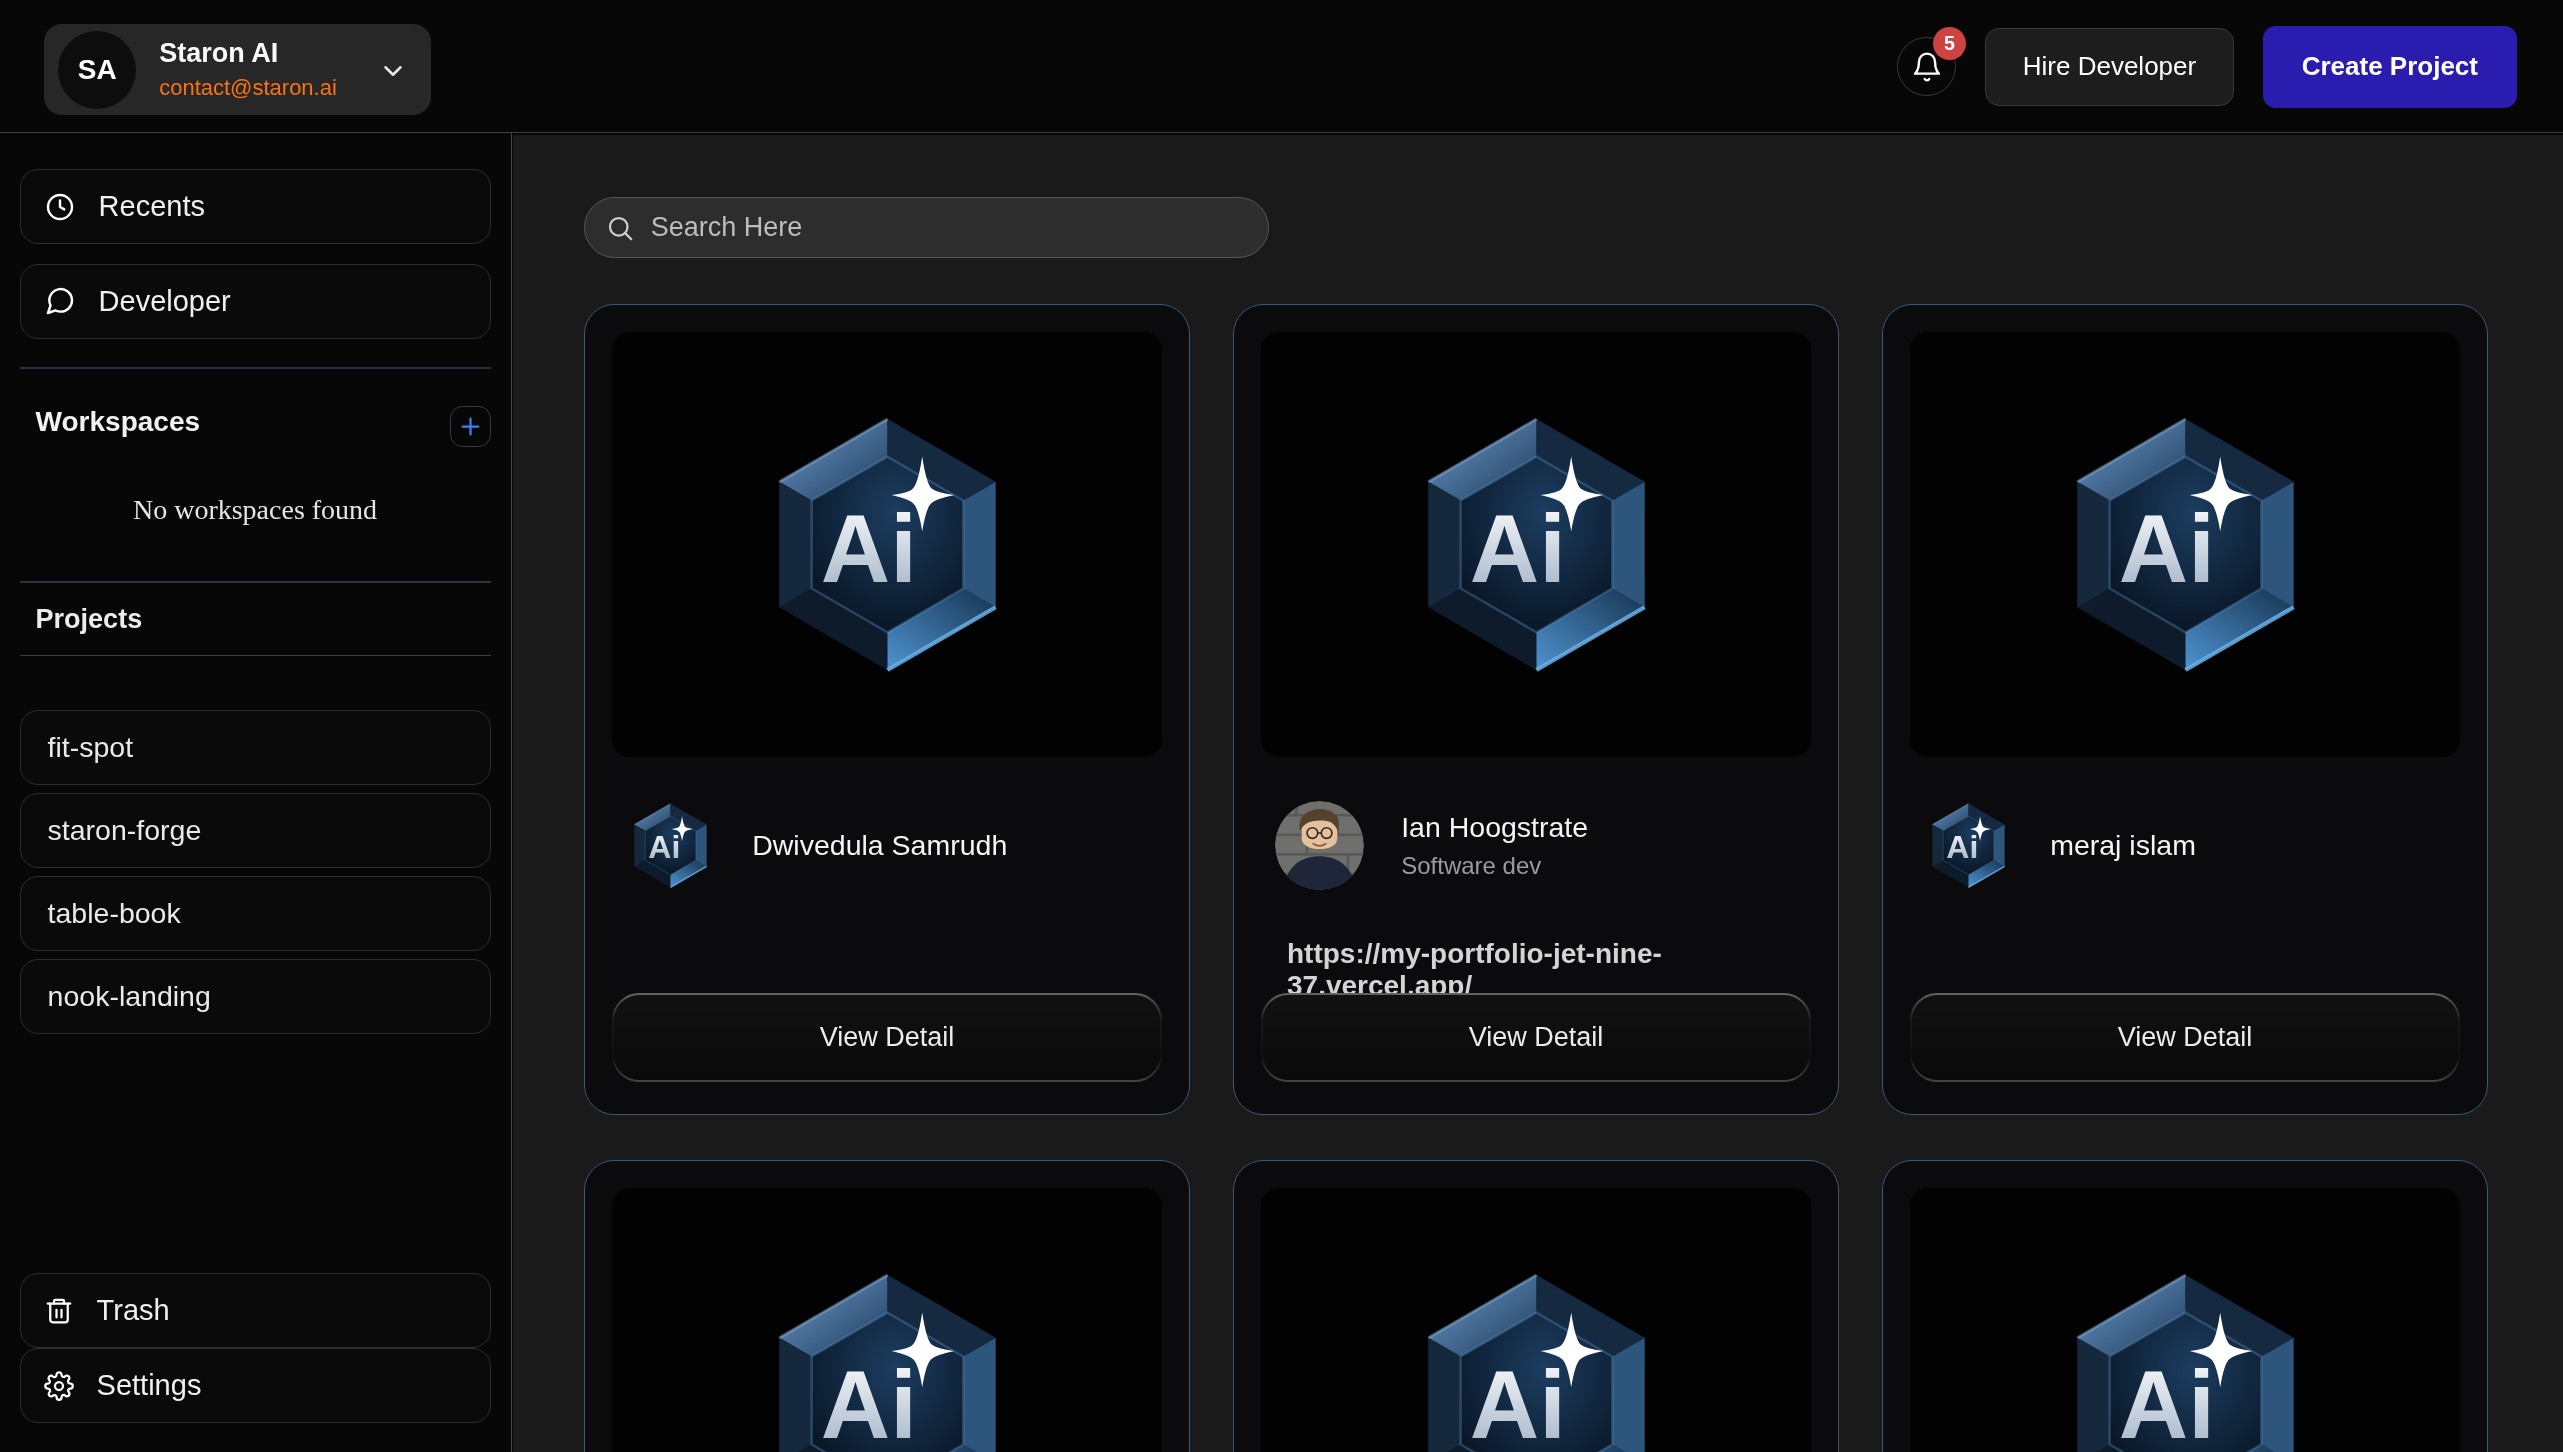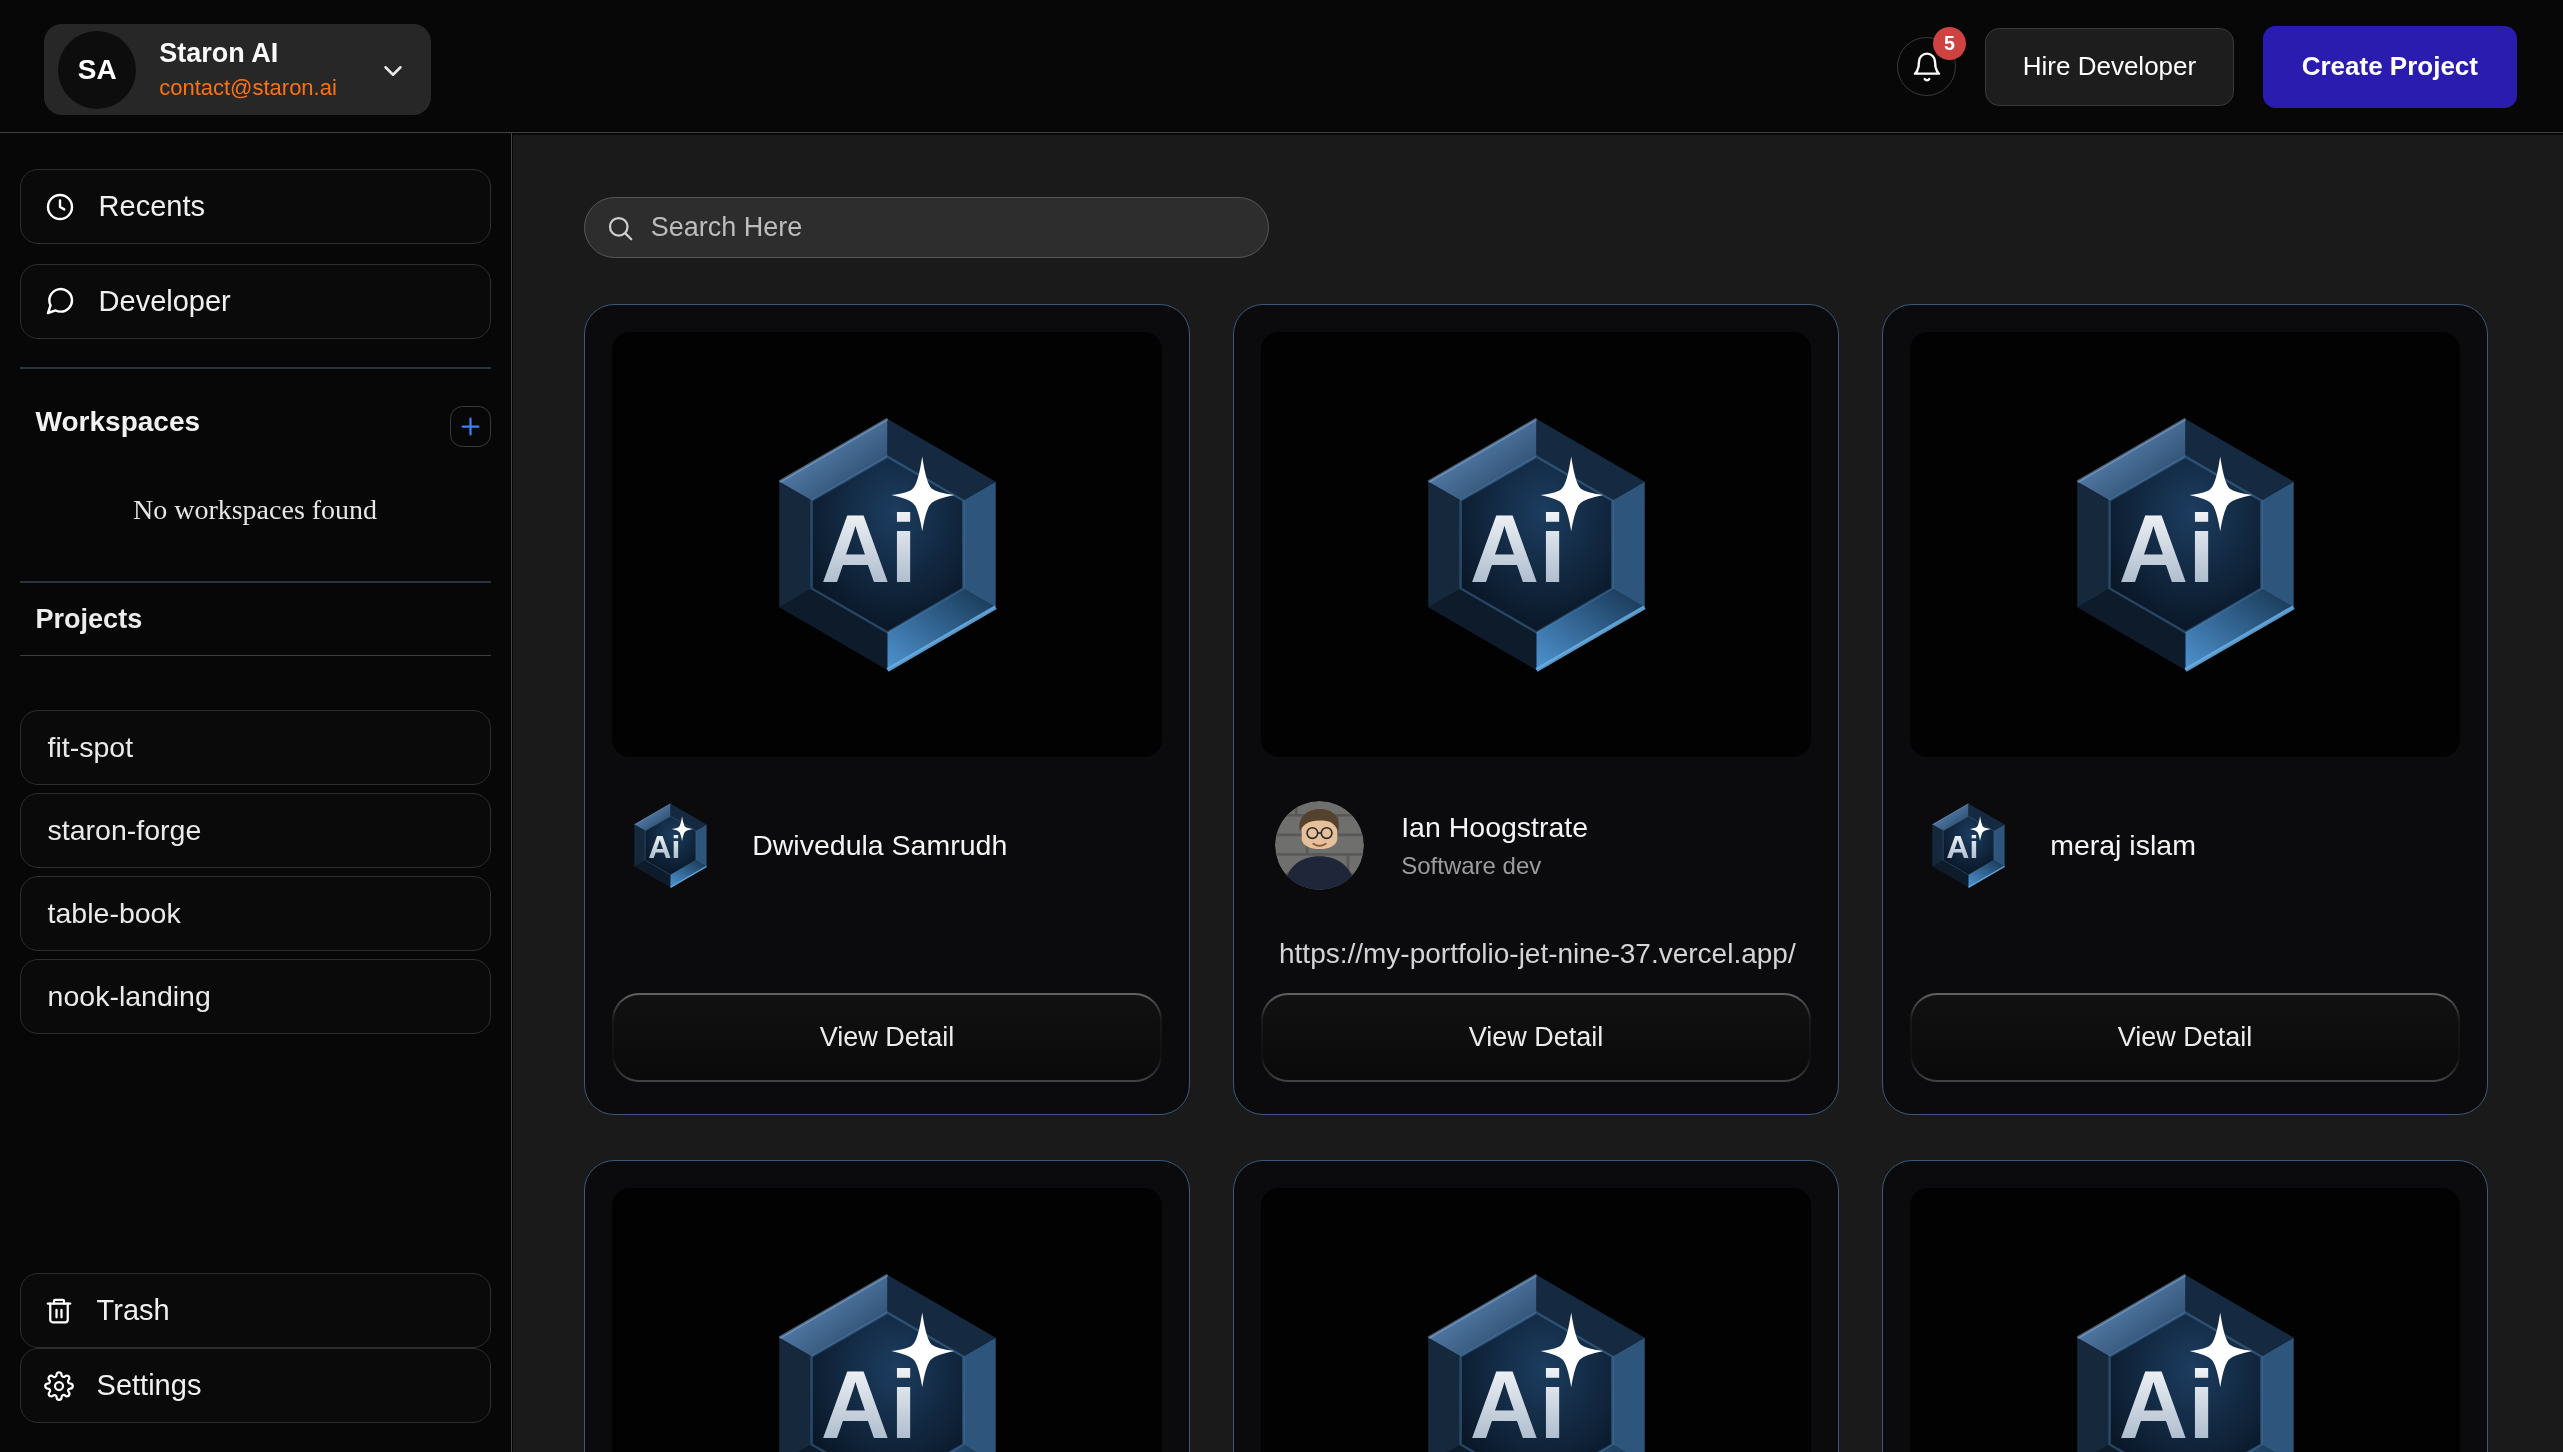--- a/index.html
+++ b/index.html
@@ -67,21 +67,21 @@
         column-gap:43px;row-gap:45px;grid-auto-rows:811px;}
   .card{position:relative;background:#0b0b0d;border:1.8px solid #3b5878;border-radius:30px;
         padding:27px;box-sizing:border-box;}
   .card-img{height:425px;background:#020203;border-radius:18px;display:flex;align-items:center;justify-content:center;}
   .logo-big{width:267px;height:267px;}
   .card-row{margin-top:44px;margin-left:14.2px;display:flex;align-items:center;gap:37px;}
   .avatar-sq{width:89px;height:89px;flex:0 0 auto;}
   .avatar-ph{width:89px;height:89px;border-radius:50%;overflow:hidden;flex:0 0 auto;}
   .dev-name{font-size:28.5px;font-weight:500;color:#f5f5f5;}
   .dev-role{font-size:24px;color:#9c9c9f;margin-top:7.1px;}
-  .card-url{margin-top:48px;margin-left:18px;font-size:28px;color:#d4d4d4;}
+  .card-url{margin-top:48px;margin-left:26px;font-size:28px;color:#d4d4d4;font-weight:bold;}
   .view-detail{position:absolute;left:27px;right:27px;bottom:32px;height:89px;border-radius:27px;padding:1.8px;
                background:linear-gradient(180deg,#636363 0%,#1a1a1a 30%,#101010 72%,#454545 100%);
                box-sizing:border-box;cursor:pointer;}
   .view-detail-inner{width:100%;height:100%;border-radius:25px;background:linear-gradient(180deg,#111112,#0a0a0b);
                display:flex;align-items:center;justify-content:center;font-size:27px;font-weight:500;color:#ececec;}
   .hidden-defs{position:absolute;width:0;height:0;overflow:hidden;}
 </style>
 </head>
 <body>
 

